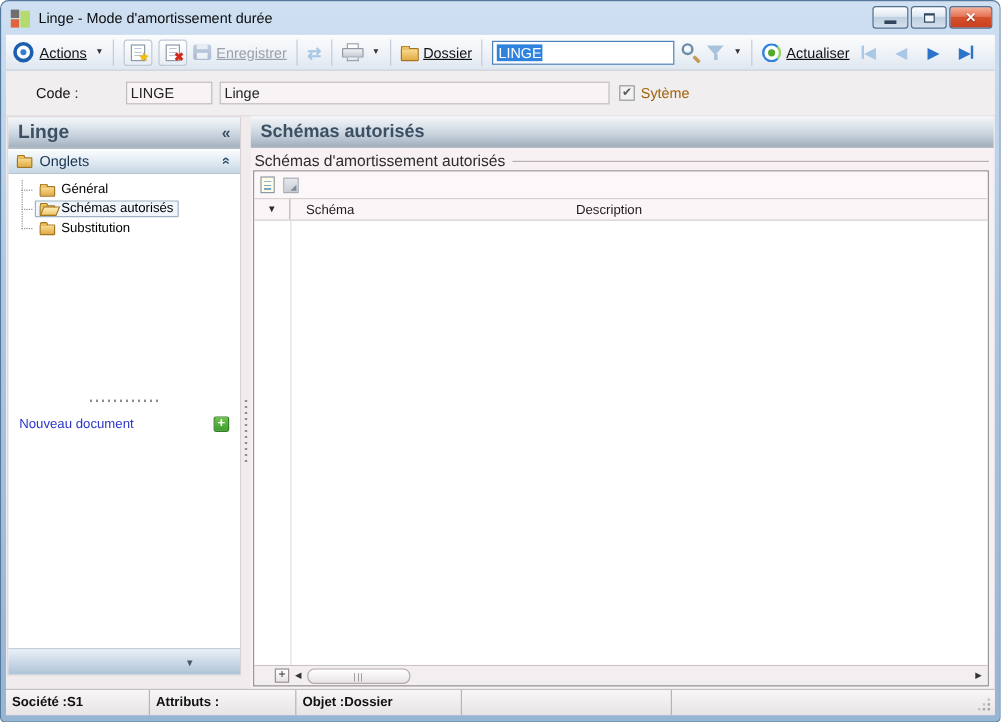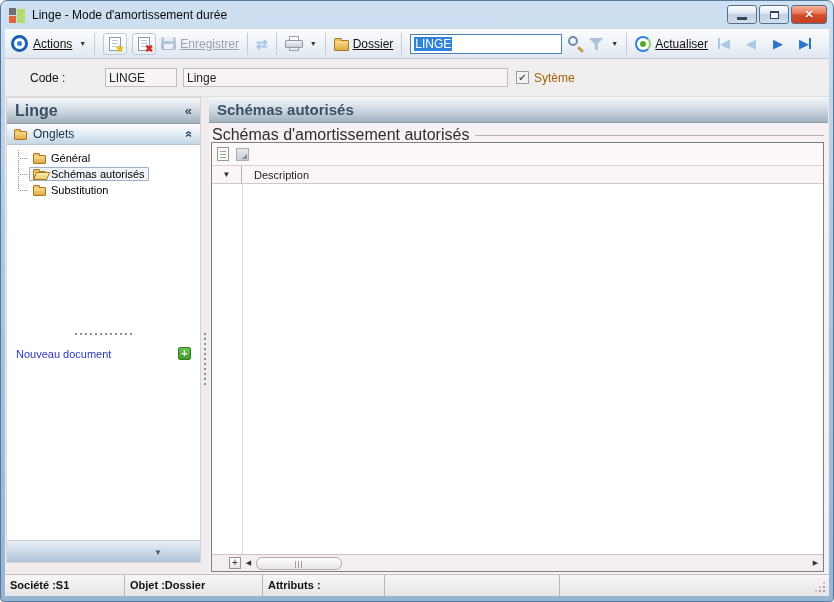--- a/index.html
+++ b/index.html
@@ -130,21 +130,21 @@
   .sb-bottom .tri{position:absolute;right:38px;top:7px;font-size:8px;color:#44586c;}
 
   
   .vsplit{position:absolute;left:196px;top:0;width:8px;height:100%;}
   .vsplit .grip-v{position:absolute;left:3px;top:236px;width:3px;height:52px;
     background:repeating-linear-gradient(#8f8a8c 0 2px,transparent 2px 5px);background-size:2px 100%;background-repeat:no-repeat;}
 
   
   .main{position:absolute;left:204px;top:0;right:1px;bottom:0;background:#f7f1f3;}
   .main .panel-title{font-size:15px;}
-  .grouprow{position:absolute;left:3px;right:4px;top:29px;display:flex;align-items:center;font-size:16px;color:#2e2e2e;}
+  .grouprow{position:absolute;left:3px;right:4px;top:29px;display:flex;align-items:center;font-size:13px;color:#2e2e2e;}
   .grouprow .gline{flex:1;border-top:1px solid #b9b1b4;margin-left:6px;margin-top:1px;}
   .tablebox{position:absolute;left:2px;right:4px;top:45px;bottom:2px;border:1px solid #7f7f7f;background:#fff;
     display:flex;flex-direction:column;}
   .ticons{height:22px;background:#fcf7f8;display:flex;align-items:center;gap:7px;padding-left:5px;}
   .ic-new{width:12px;height:14px;background:#fffce9;border:1px solid #8c9aa8;position:relative;}
   .ic-new::before{content:'';position:absolute;left:2px;top:3px;right:2px;height:8px;
     background:repeating-linear-gradient(#7ea4c6 0 1px,transparent 1px 3px);}
   .ic-edit{width:13px;height:13px;background:linear-gradient(#e3e7ec,#bfc6cf);border:1px solid #98a1ab;position:relative;opacity:.85;}
   .ic-edit::after{content:'';position:absolute;right:1px;bottom:1px;width:0;height:0;
     border-left:5px solid transparent;border-bottom:5px solid #6c7680;}
@@ -352,38 +352,39 @@
           </div>
           <div class="tablebox">
             <div class="ticons">
               <div class="ic-new"></div>
               <div class="ic-edit"></div>
             </div>
             <div class="thead">
               <div class="col0">
                 <span class="mark">▼</span>
               </div>
+              <div class="col1">Schéma</div>
               <div class="col2">Description</div>
             </div>
             <div class="tbody"></div>
             <div class="hscroll">
               <div class="sc-plus">+</div>
               <div class="sc-arrow">◀</div>
               <div class="sc-thumb"></div>
               <div class="sc-track"></div>
               <div class="sc-arrow">▶</div>
             </div>
           </div>
         </div>
       </div>
 
       <div class="statusbar">
         <div class="seg s1">Société :S1</div>
+        <div class="seg s3">Attributs :</div>
         <div class="seg s2">Objet :Dossier</div>
-        <div class="seg s3">Attributs :</div>
         <div class="seg s4"></div>
         <div class="seg s5">
           <div class="rgrip"></div>
         </div>
       </div>
 
     </div>
   </div>
 </div>
 

